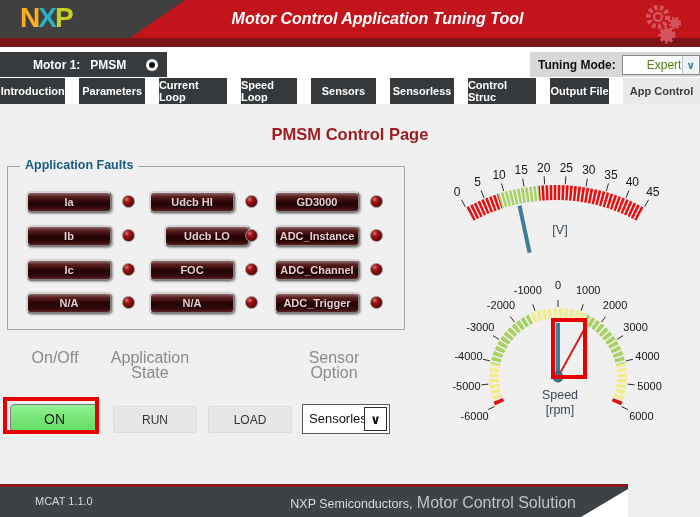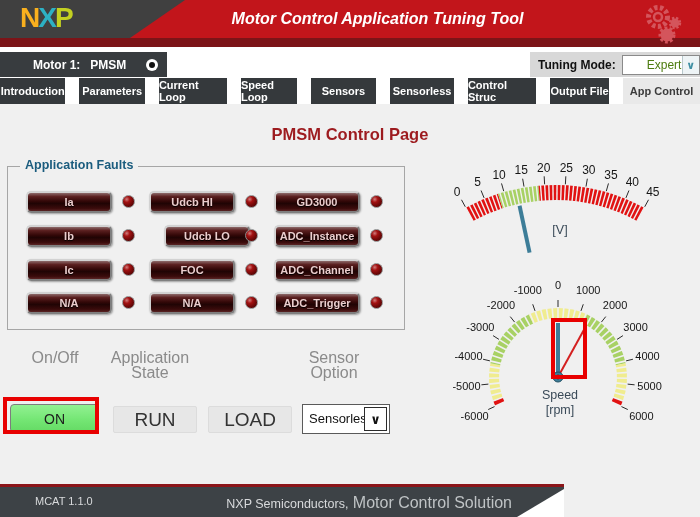--- a/index.html
+++ b/index.html
@@ -62,21 +62,21 @@
   .ctl-label { position:absolute; font-size:16px; line-height:15px; color:#8a8a8a; text-align:center; }
 
   .ann-rect { position:absolute; border:4px solid #e80000; pointer-events:none; z-index:30; }
   #rect-on { left:3px; top:293px; width:96px; height:37px; }
   #rect-speed { left:551px; top:214px; width:36px; height:61px; }
 
   #btn-on { position:absolute; left:10px; top:300px; width:89px; height:29px; border-radius:4px;
             border:1px solid #7d7d7d; background:linear-gradient(180deg,#92f192 0%,#74e674 55%,#64da64 100%);
             font-size:14px; color:#1d1d1d; cursor:pointer; }
   .btn-flat { position:absolute; top:302px; width:84px; height:27px; border:1px solid #dcdcdc;
-              border-radius:2px; background:#e7e7e7; font-size:19px; color:#333; cursor:pointer;
+              border-radius:2px; background:#e7e7e7; font-size:12px; color:#333; cursor:pointer;
               font-family:"Liberation Sans",sans-serif; }
   #btn-run { left:113px; }
   #btn-load { left:208px; }
   #sensor-select { position:absolute; left:302px; top:300px; width:88px; height:30px; background:#fff;
                    border:1px solid #5a5a5a; cursor:pointer; }
   #sensor-select .val { position:absolute; left:6px; top:6px; font-size:13px; color:#111; white-space:nowrap;
                         width:58px; overflow:hidden; }
   #sensor-select .arrow { position:absolute; right:2px; top:2px; bottom:2px; width:23px; background:#fff;
                           border:1px solid #2b2b2b; color:#111; font-size:13px; font-weight:bold;
                           text-align:center; line-height:24px; }
@@ -84,21 +84,21 @@
   .gauge { position:absolute; }
   #dc-gauge { left:447px; top:46px; }
   #speed-gauge { left:440px; top:169px; }
   .gauge-cap { position:absolute; text-align:center; font-size:12.5px; color:#3a4a58; }
   #dc-cap1 { left:488px; top:104px; width:144px; }
   #dc-cap2 { left:488px; top:119px; width:144px; }
   #sp-cap1 { left:500px; top:284px; width:120px; }
   #sp-cap2 { left:500px; top:299px; width:120px; }
 
   
-  #footer { position:absolute; left:0; top:484px; width:564px; height:33px; background:#3d4246;
+  #footer { position:absolute; left:0; top:484px; width:628px; height:33px; background:#3d4246;
             border-top:3px solid #8c1519; }
   #footer-version { position:absolute; left:35px; top:8px; font-size:11px; color:#d8dadc; }
   #footer-brand { position:absolute; right:52px; top:7px; color:#d8dadc; white-space:nowrap; }
   #footer-brand .brand-main { font-size:12.5px; }
   #footer-brand .brand-sub { font-size:16px; color:#bfc3c5; }
   #footer-slash { position:absolute; right:0; bottom:0; width:47px; height:28px; background:#ffffff;
                   clip-path:polygon(100% 0,100% 100%,0 100%); }
 </style>
 </head>
 <body>

